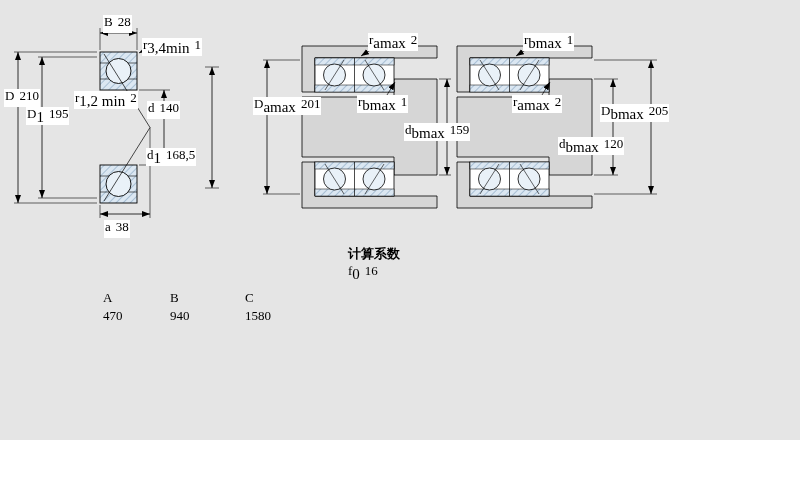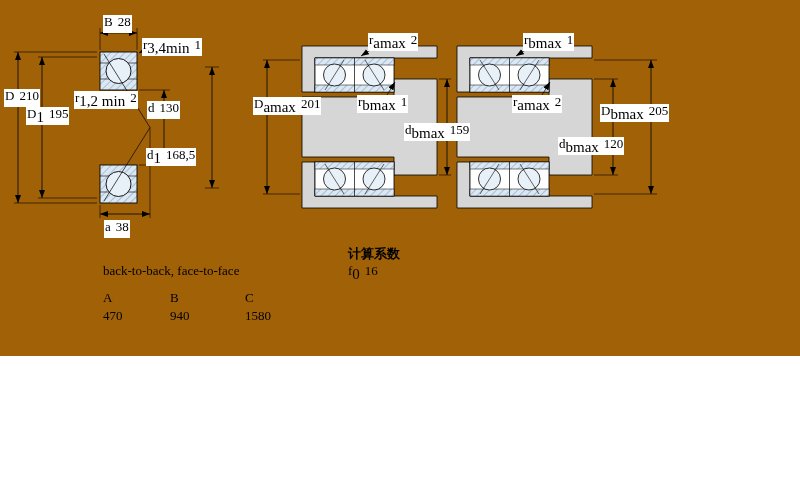--- a/index.html
+++ b/index.html
@@ -1,17 +1,17 @@
 <!DOCTYPE html>
 <html><head>
 <meta charset="utf-8">
 <style>
   html,body{margin:0;padding:0;background:#ffffff;}
   body{width:800px;height:500px;font-family:"Liberation Serif",serif;color:#000;}
-  .sheet{position:relative;width:800px;height:356px;background:#a16207;overflow:hidden;}
+  .sheet{position:relative;width:800px;height:440px;background:#e5e5e5;overflow:hidden;}
   svg{position:absolute;left:0;top:0;}
   .lbl{position:absolute;font-size:13px;line-height:1.1;white-space:nowrap;background:#fff;padding:0 1px;}
   .lbl sub{font-size:15px;line-height:1;}
   .lbl .val{margin-left:5px;}
   .txt{position:absolute;font-size:13px;line-height:1.1;white-space:nowrap;}
   .bold{font-weight:bold;}
 </style>
 </head>
 <body>
 
@@ -148,35 +148,34 @@
       <line x1="535" y1="44" x2="516" y2="56" stroke="#000" stroke-width="0.7" marker-end="url(#ae)"></line>
       <line x1="542" y1="95" x2="550" y2="82" stroke="#000" stroke-width="0.7" marker-end="url(#ae)"></line>
     </g>
   </svg>
 
   <div class="lbl" style="left:103px;top:15px"><span>B</span><sub></sub><span class="val">28</span></div>
   <div class="lbl" style="left:142px;top:38px"><span>r</span><sub>3,4min</sub><span class="val">1</span></div>
   <div class="lbl" style="left:4px;top:89px"><span>D</span><sub></sub><span class="val">210</span></div>
   <div class="lbl" style="left:26px;top:107px"><span>D</span><sub>1</sub><span class="val">195</span></div>
   <div class="lbl" style="left:74px;top:91px"><span>r</span><sub>1,2 min</sub><span class="val">2</span></div>
-  <div class="lbl" style="left:147px;top:101px"><span>d</span><sub></sub><span class="val">130</span></div>
+  <div class="lbl" style="left:147px;top:101px"><span>d</span><sub></sub><span class="val">140</span></div>
   <div class="lbl" style="left:146px;top:148px"><span>d</span><sub>1</sub><span class="val">168,5</span></div>
   <div class="lbl" style="left:104px;top:220px"><span>a</span><sub></sub><span class="val">38</span></div>
 
   <div class="lbl" style="left:368px;top:33px"><span>r</span><sub>amax</sub><span class="val">2</span></div>
   <div class="lbl" style="left:357px;top:95px"><span>r</span><sub>bmax</sub><span class="val">1</span></div>
   <div class="lbl" style="left:253px;top:97px"><span>D</span><sub>amax</sub><span class="val">201</span></div>
   <div class="lbl" style="left:404px;top:123px"><span>d</span><sub>bmax</sub><span class="val">159</span></div>
 
   <div class="lbl" style="left:523px;top:33px"><span>r</span><sub>bmax</sub><span class="val">1</span></div>
   <div class="lbl" style="left:512px;top:95px"><span>r</span><sub>amax</sub><span class="val">2</span></div>
   <div class="lbl" style="left:600px;top:104px"><span>D</span><sub>bmax</sub><span class="val">205</span></div>
   <div class="lbl" style="left:558px;top:137px"><span>d</span><sub>bmax</sub><span class="val">120</span></div>
 
-  <div class="txt" style="left:103px;top:264px">back-to-back, face-to-face</div>
   <div class="txt bold" style="left:348px;top:247px">计算系数</div>
   <div class="lbl" style="left:348px;top:264px;background:transparent;padding:0"><span>f</span><sub>0</sub><span class="val">16</span></div>
 
   <div class="txt" style="left:103px;top:291px">A</div>
   <div class="txt" style="left:170px;top:291px">B</div>
   <div class="txt" style="left:245px;top:291px">C</div>
   <div class="txt" style="left:103px;top:309px">470</div>
   <div class="txt" style="left:170px;top:309px">940</div>
   <div class="txt" style="left:245px;top:309px">1580</div>
 

